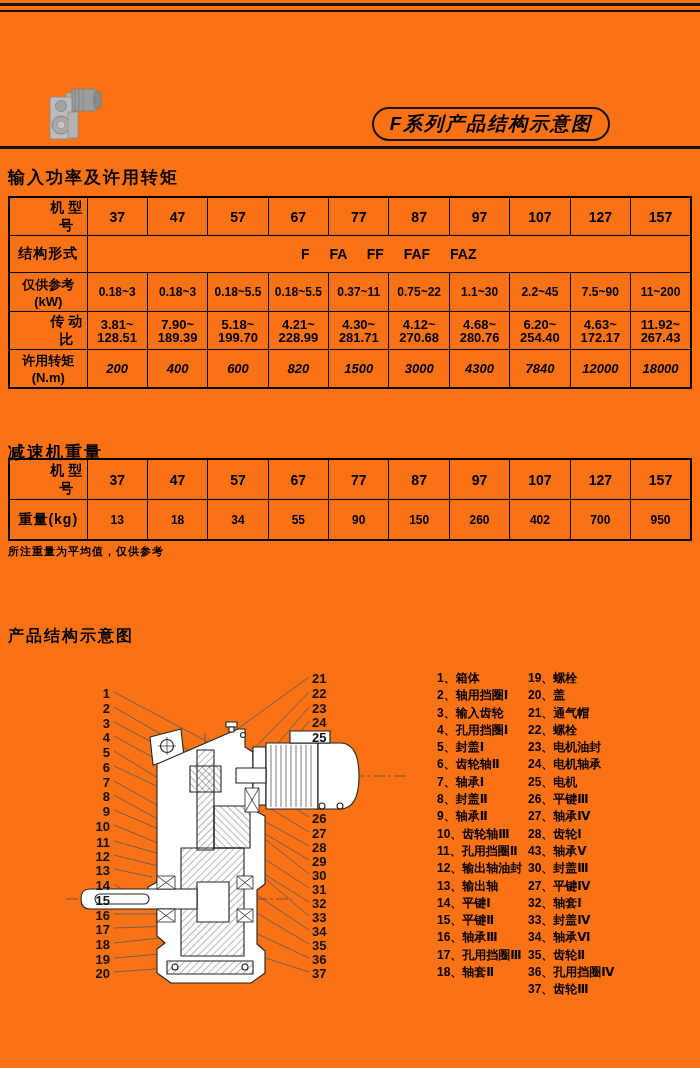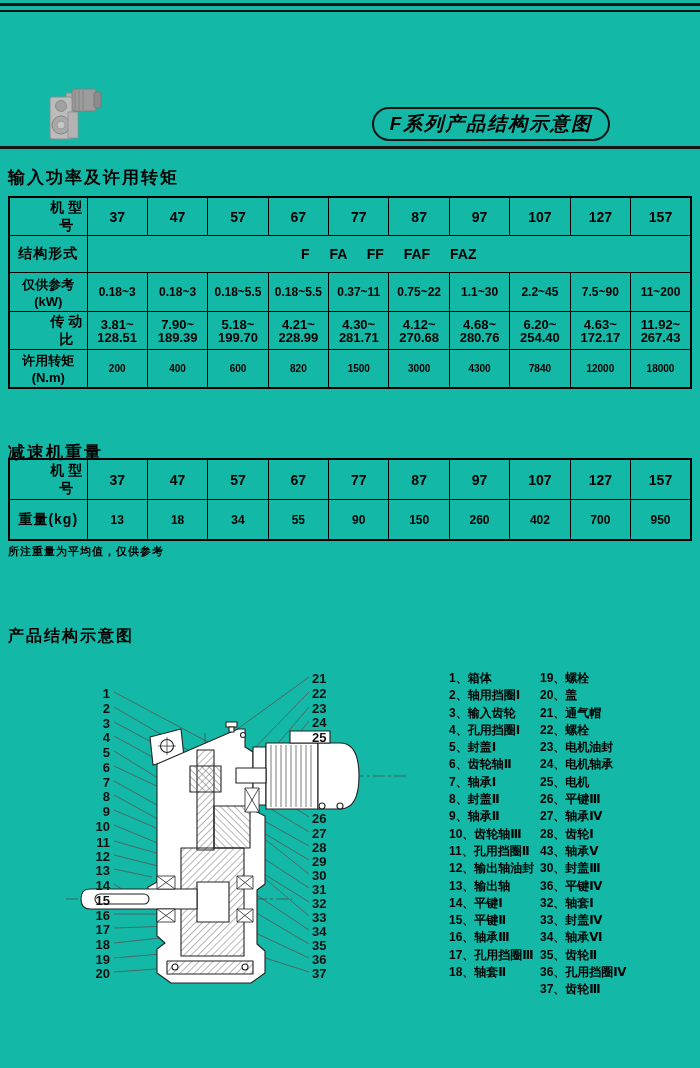--- a/index.html
+++ b/index.html
@@ -1,16 +1,16 @@
 <!DOCTYPE html>
 <html><head>
 <meta charset="utf-8">
 <style>
   html,body{margin:0;padding:0;background:#fff;}
-  .page{position:relative;width:700px;height:1068px;background:#14b8a6;overflow:hidden;
+  .page{position:relative;width:700px;height:1068px;background:#f97316;overflow:hidden;
         font-family:"Liberation Sans","DejaVu Sans",sans-serif;color:#000;font-weight:bold;}
   .topline{position:absolute;left:0;width:700px;background:#151515;}
   .topline.a{top:3px;height:2.5px;}
   .topline.b{top:9.5px;height:2px;}
   .photo{position:absolute;left:44px;top:84px;}
   .titlebox{position:absolute;left:372px;top:107px;width:238px;height:34px;border:2.5px solid #141414;
             border-radius:18px;display:flex;align-items:center;justify-content:center;
             font-size:19px;font-style:italic;letter-spacing:2px;box-sizing:border-box;}
   .rule{position:absolute;left:0;top:146px;width:700px;height:3px;background:#141414;}
   .h1{position:absolute;left:8px;top:166px;font-size:17px;letter-spacing:2px;}
@@ -23,24 +23,24 @@
   #t1{top:196px;} #t2{top:458px;}
   .r38 td{height:37px;} .r37 td{height:36px;} .r39 td{height:38px;} .r40 td{height:39px;}
   td.lbl{font-size:14px;letter-spacing:1px;}
   td.lbl.sp{letter-spacing:4px;padding-left:40px;}
   td.lbl.sm{font-size:13px;letter-spacing:0;}
   .pre{white-space:pre-line;}
   td.sform{text-align:left;padding-left:127px;word-spacing:16px;font-size:14px;}
   td.mval{font-size:14px;}
   td.sval{font-size:12px;}
   td.rval{font-size:13px;line-height:13px;}
-  td.tval{font-size:10px;}
+  td.tval{font-size:13px;font-style:italic;}
   td.wval{font-size:12px;}
   .diagram{position:absolute;left:58px;top:653px;}
-  .plist{position:absolute;top:670px;font-size:12px;line-height:17.3px;white-space:nowrap;margin-left:12px;}
+  .plist{position:absolute;top:670px;font-size:12px;line-height:17.3px;white-space:nowrap;}
   #plist1{left:437px;} #plist2{left:528px;}
   .pitem{height:17.3px;}
   .callout-text{font-size:13px;font-weight:bold;fill:#111;
                 font-family:"Liberation Sans","DejaVu Sans",sans-serif;}
 </style>
 </head>
 <body>
 
 <div class="page">
 
@@ -393,21 +393,21 @@
       <div class="pitem">21、通气帽</div>
       <div class="pitem">22、螺栓</div>
       <div class="pitem">23、电机油封</div>
       <div class="pitem">24、电机轴承</div>
       <div class="pitem">25、电机</div>
       <div class="pitem">26、平键Ⅲ</div>
       <div class="pitem">27、轴承Ⅳ</div>
       <div class="pitem">28、齿轮Ⅰ</div>
       <div class="pitem">43、轴承Ⅴ</div>
       <div class="pitem">30、封盖Ⅲ</div>
-      <div class="pitem">36、平键Ⅳ</div>
+      <div class="pitem">27、平键Ⅳ</div>
       <div class="pitem">32、轴套Ⅰ</div>
       <div class="pitem">33、封盖Ⅳ</div>
       <div class="pitem">34、轴承Ⅵ</div>
       <div class="pitem">35、齿轮Ⅱ</div>
       <div class="pitem">36、孔用挡圈Ⅳ</div>
       <div class="pitem">37、齿轮Ⅲ</div>
     </div>
 
 </div>
 

